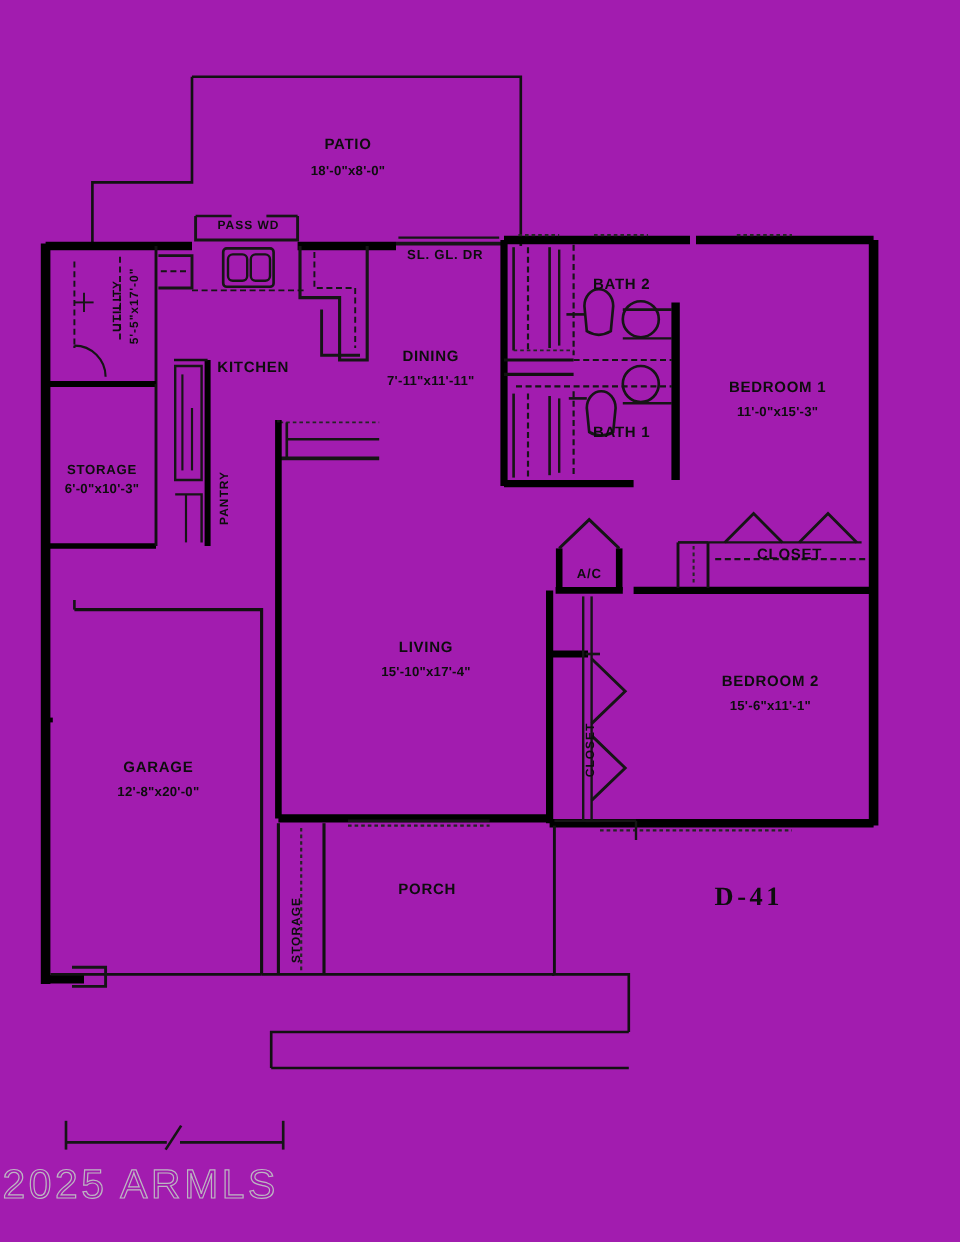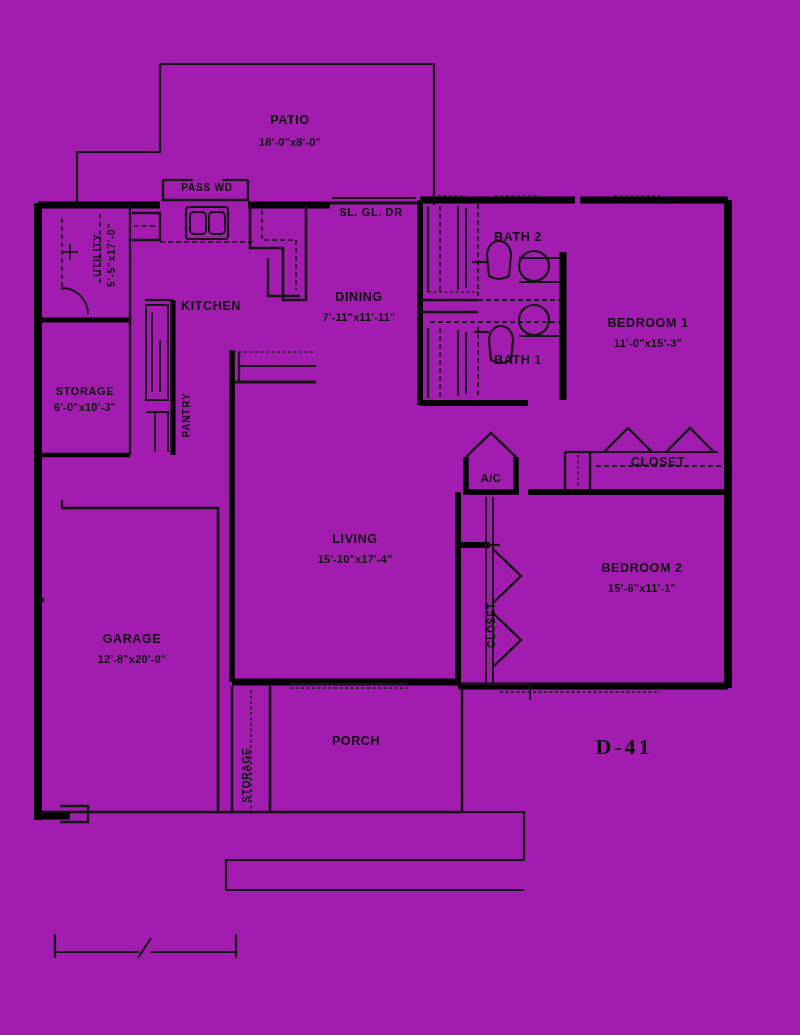--- a/index.html
+++ b/index.html
@@ -321,14 +321,15 @@
         <text class="rmlabel rmtiny" x="0" y="0">STORAGE</text>
       </g>
 
       <text class="rmlabel rmname" x="356" y="745">PORCH</text>
 
       <text class="plancode" x="624" y="754">D-41</text>
     </g>
 
   </svg>
 
+  <div id="watermark">2025 ARMLS</div>
 
 </div>
 
 </body></html>

